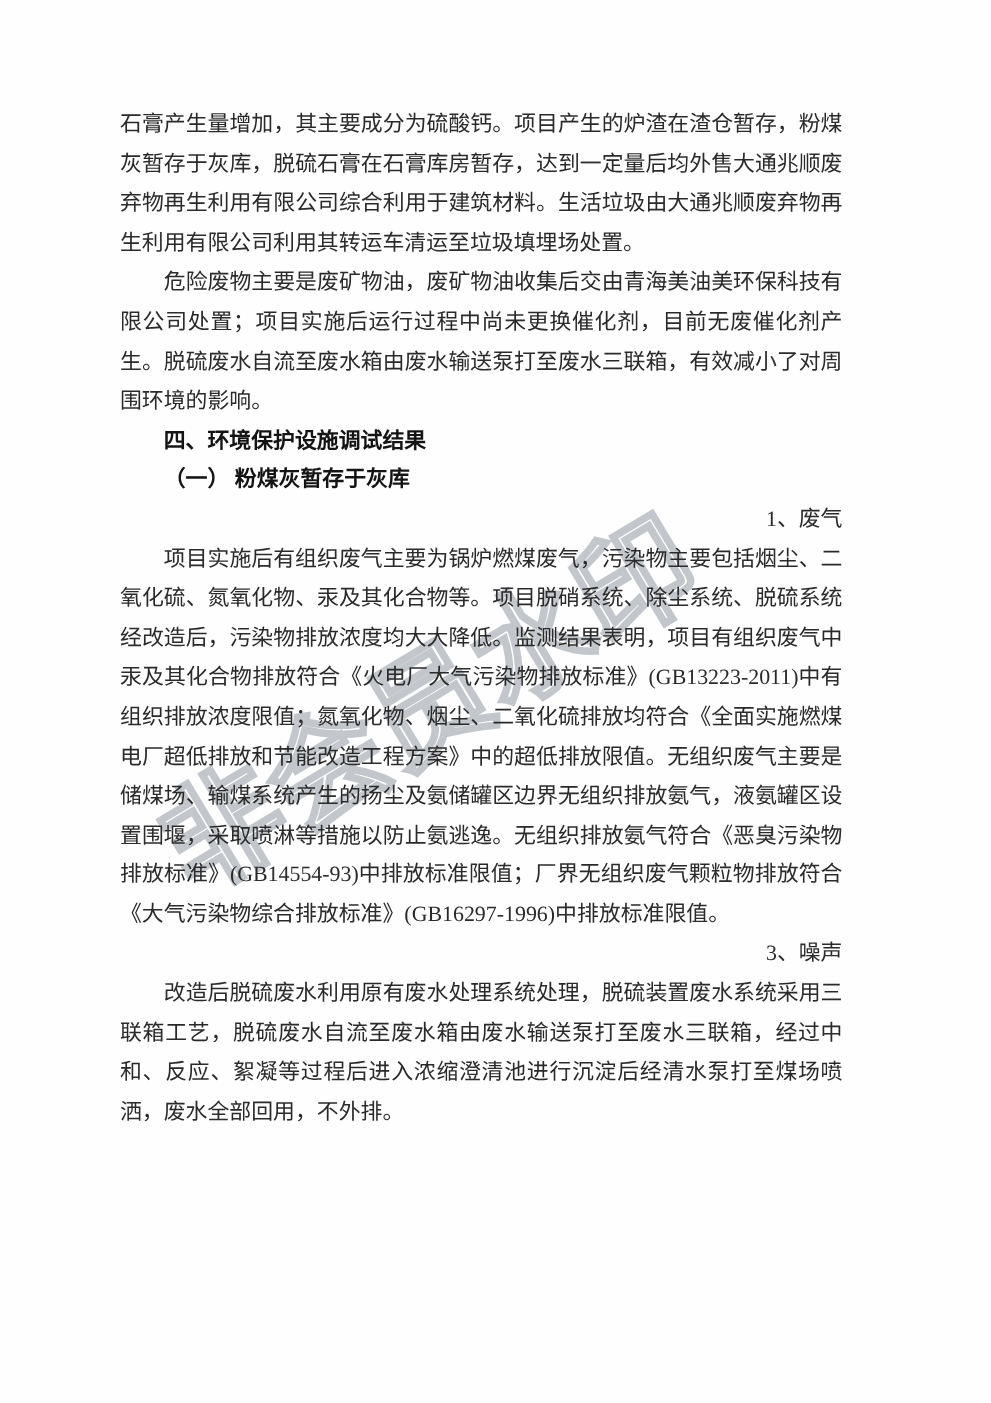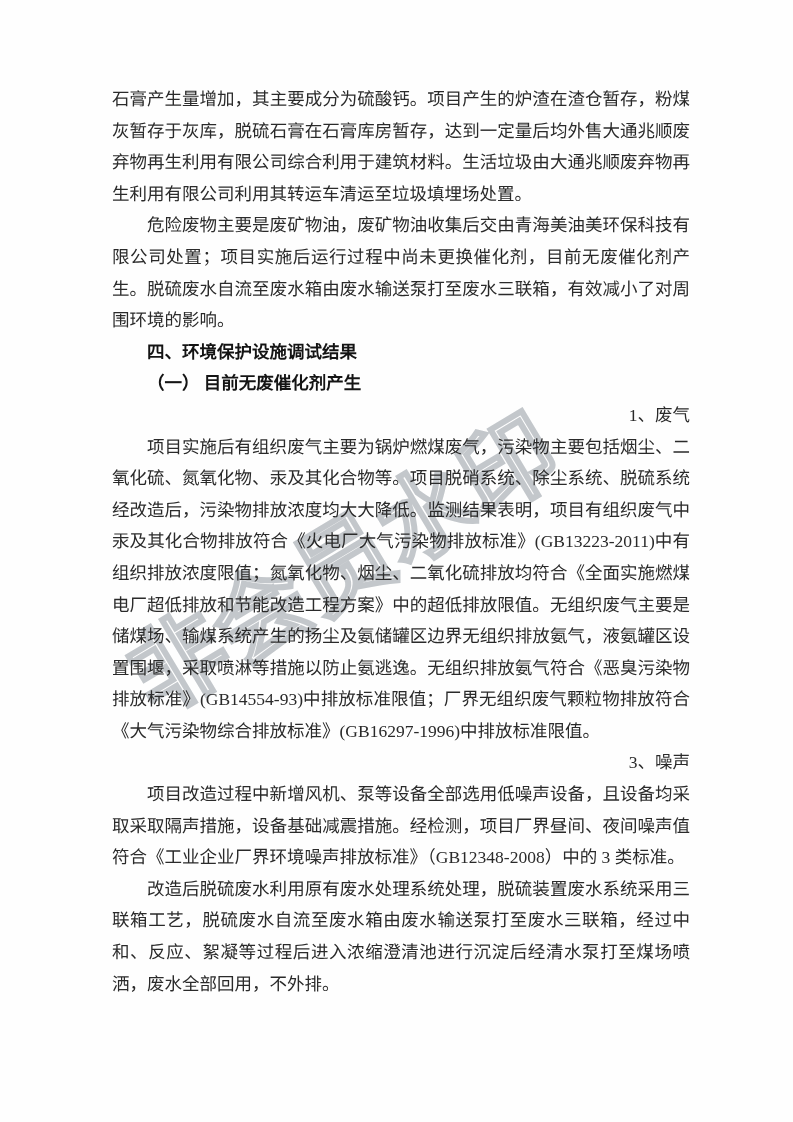--- a/index.html
+++ b/index.html
@@ -26,21 +26,21 @@
     font-size: 95px;
     letter-spacing: 1px;
     white-space: nowrap;
     color: rgba(255, 255, 255, 0);
     -webkit-text-stroke: 3px #c3c7cb;
     z-index: 0;
     user-select: none;
   }
   .content {
     position: absolute;
-    left: 112px;
+    left: 96px;
     top: 84px;
     width: 578px;
     z-index: 1;
     font-size: 17.5px;
     line-height: 31.6px;
     color: #2a2a2a;
     text-align: justify;
   }
   .content > div {
     margin: 0;
@@ -71,27 +71,26 @@
   <div class="watermark">非会员水印</div>
 
   <div class="content">
 
     <div class="p-cont">石膏产生量增加，其主要成分为硫酸钙。项目产生的炉渣在渣仓暂存，粉煤灰暂存于灰库，脱硫石膏在石膏库房暂存，达到一定量后均外售大通兆顺废弃物再生利用有限公司综合利用于建筑材料。生活垃圾由大通兆顺废弃物再生利用有限公司利用其转运车清运至垃圾填埋场处置。</div>
 
     <div class="p">危险废物主要是废矿物油，废矿物油收集后交由青海美油美环保科技有限公司处置；项目实施后运行过程中尚未更换催化剂，目前无废催化剂产生。脱硫废水自流至废水箱由废水输送泵打至废水三联箱，有效减小了对周围环境的影响。</div>
 
     <div class="h1">四、环境保护设施调试结果</div>
 
-    <div class="h2">（一） 目前无废催化剂产生</div>
+    <div class="h2">（一） 粉煤灰暂存于灰库</div>
 
     <div class="num">1、废气</div>
 
     <div class="p">项目实施后有组织废气主要为锅炉燃煤废气，污染物主要包括烟尘、二氧化硫、氮氧化物、汞及其化合物等。项目脱硝系统、除尘系统、脱硫系统经改造后，污染物排放浓度均大大降低。监测结果表明，项目有组织废气中汞及其化合物排放符合《火电厂大气污染物排放标准》(GB13223-2011)中有组织排放浓度限值；氮氧化物、烟尘、二氧化硫排放均符合《全面实施燃煤电厂超低排放和节能改造工程方案》中的超低排放限值。无组织废气主要是储煤场、输煤系统产生的扬尘及氨储罐区边界无组织排放氨气，液氨罐区设置围堰，采取喷淋等措施以防止氨逃逸。无组织排放氨气符合《恶臭污染物排放标准》(GB14554-93)中排放标准限值；厂界无组织废气颗粒物排放符合《大气污染物综合排放标准》(GB16297-1996)中排放标准限值。</div>
 
     <div class="num">3、噪声</div>
 
-    <div class="p">项目改造过程中新增风机、泵等设备全部选用低噪声设备，且设备均采取采取隔声措施，设备基础减震措施。经检测，项目厂界昼间、夜间噪声值符合《工业企业厂界环境噪声排放标准》（GB12348-2008）中的 3 类标准。</div>
 
 
     <div class="p">改造后脱硫废水利用原有废水处理系统处理，脱硫装置废水系统采用三联箱工艺，脱硫废水自流至废水箱由废水输送泵打至废水三联箱，经过中和、反应、絮凝等过程后进入浓缩澄清池进行沉淀后经清水泵打至煤场喷洒，废水全部回用，不外排。</div>
 
   </div>
 </div>
 
 </body></html>

